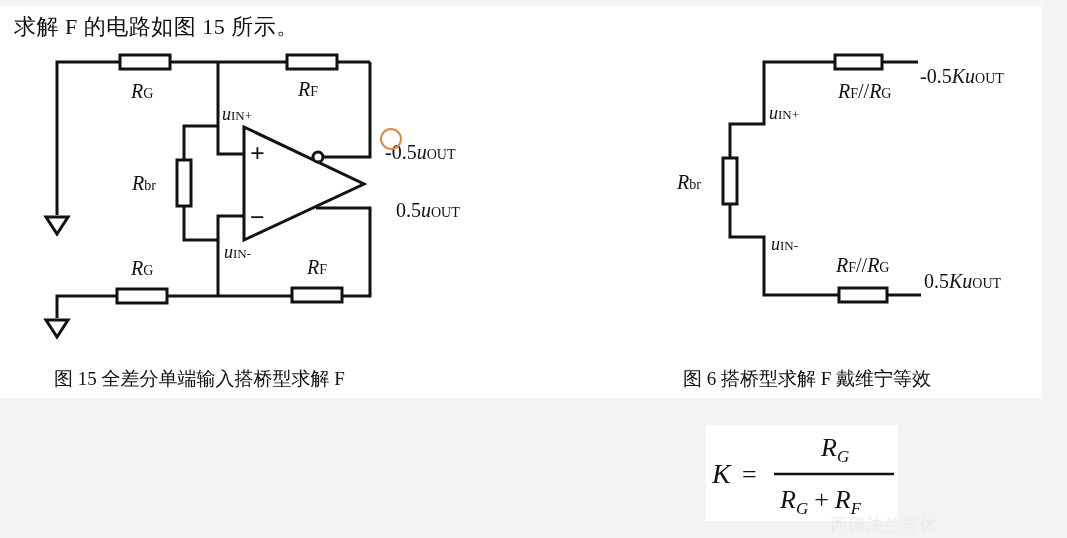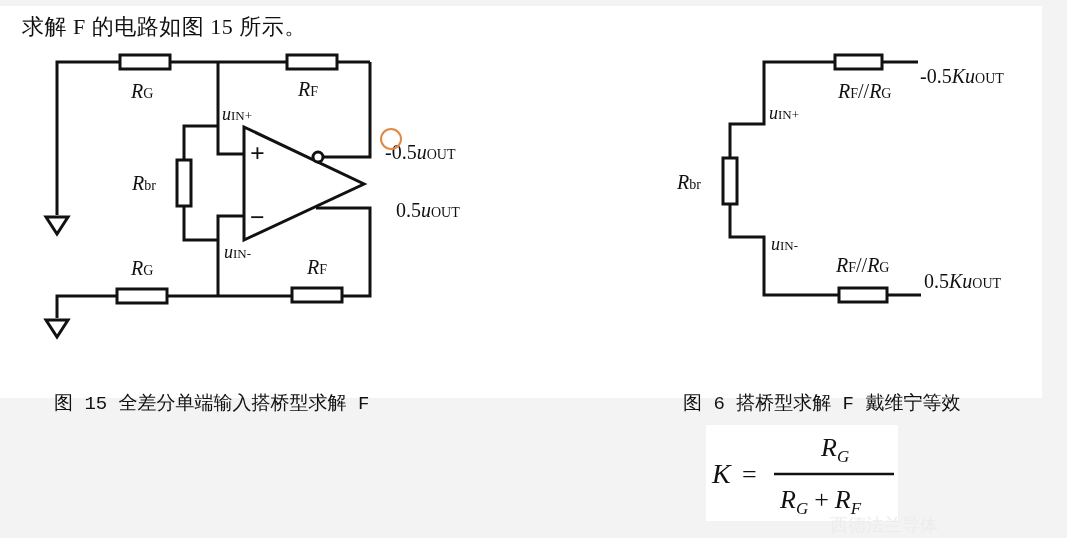--- a/index.html
+++ b/index.html
@@ -1,23 +1,23 @@
 <!DOCTYPE html>
 <html><head>
 <meta charset="utf-8">
 <style>
   html, body { margin:0; padding:0; }
   body { width:1067px; height:538px; background:#f3f3f4; position:relative; overflow:hidden;
          font-family:"Liberation Serif","DejaVu Serif",serif; color:#111; }
   .page { position:absolute; left:0; top:6px; width:1042px; height:392px; background:#ffffff; }
   .topstrip { position:absolute; left:0; top:0; width:1067px; height:6px; background:#f3f3f4; }
-  .intro { position:absolute; left:22px; top:12px; font-size:22px; letter-spacing:0.5px; white-space:nowrap; }
+  .intro { position:absolute; left:14px; top:12px; font-size:22px; letter-spacing:0.5px; white-space:nowrap; }
   svg.circ { position:absolute; left:0; top:0; }
   svg text { font-family:"Liberation Serif","DejaVu Serif",serif; fill:#111; }
-  .caption { position:absolute; top:366px; font-size:19px; white-space:nowrap; font-family:Liberation Mono, monospace;margin-top:24px; }
+  .caption { position:absolute; top:366px; font-size:19px; white-space:nowrap; font-family:Liberation Serif, serif; }
   .formula-box { position:absolute; left:706px; top:425px; width:192px; height:96px; background:#fff; }
   .watermark { position:absolute; left:830px; top:513px; font-size:18px; color:#ececee; white-space:nowrap;
                font-family:"DejaVu Sans",sans-serif; }
   .cursor { position:absolute; left:380px; top:128px; width:22px; height:22px; border:2px solid #e08a45;
             border-radius:50%; box-sizing:border-box; }
 </style>
 </head>
 <body>
 
 <div class="topstrip"></div>

